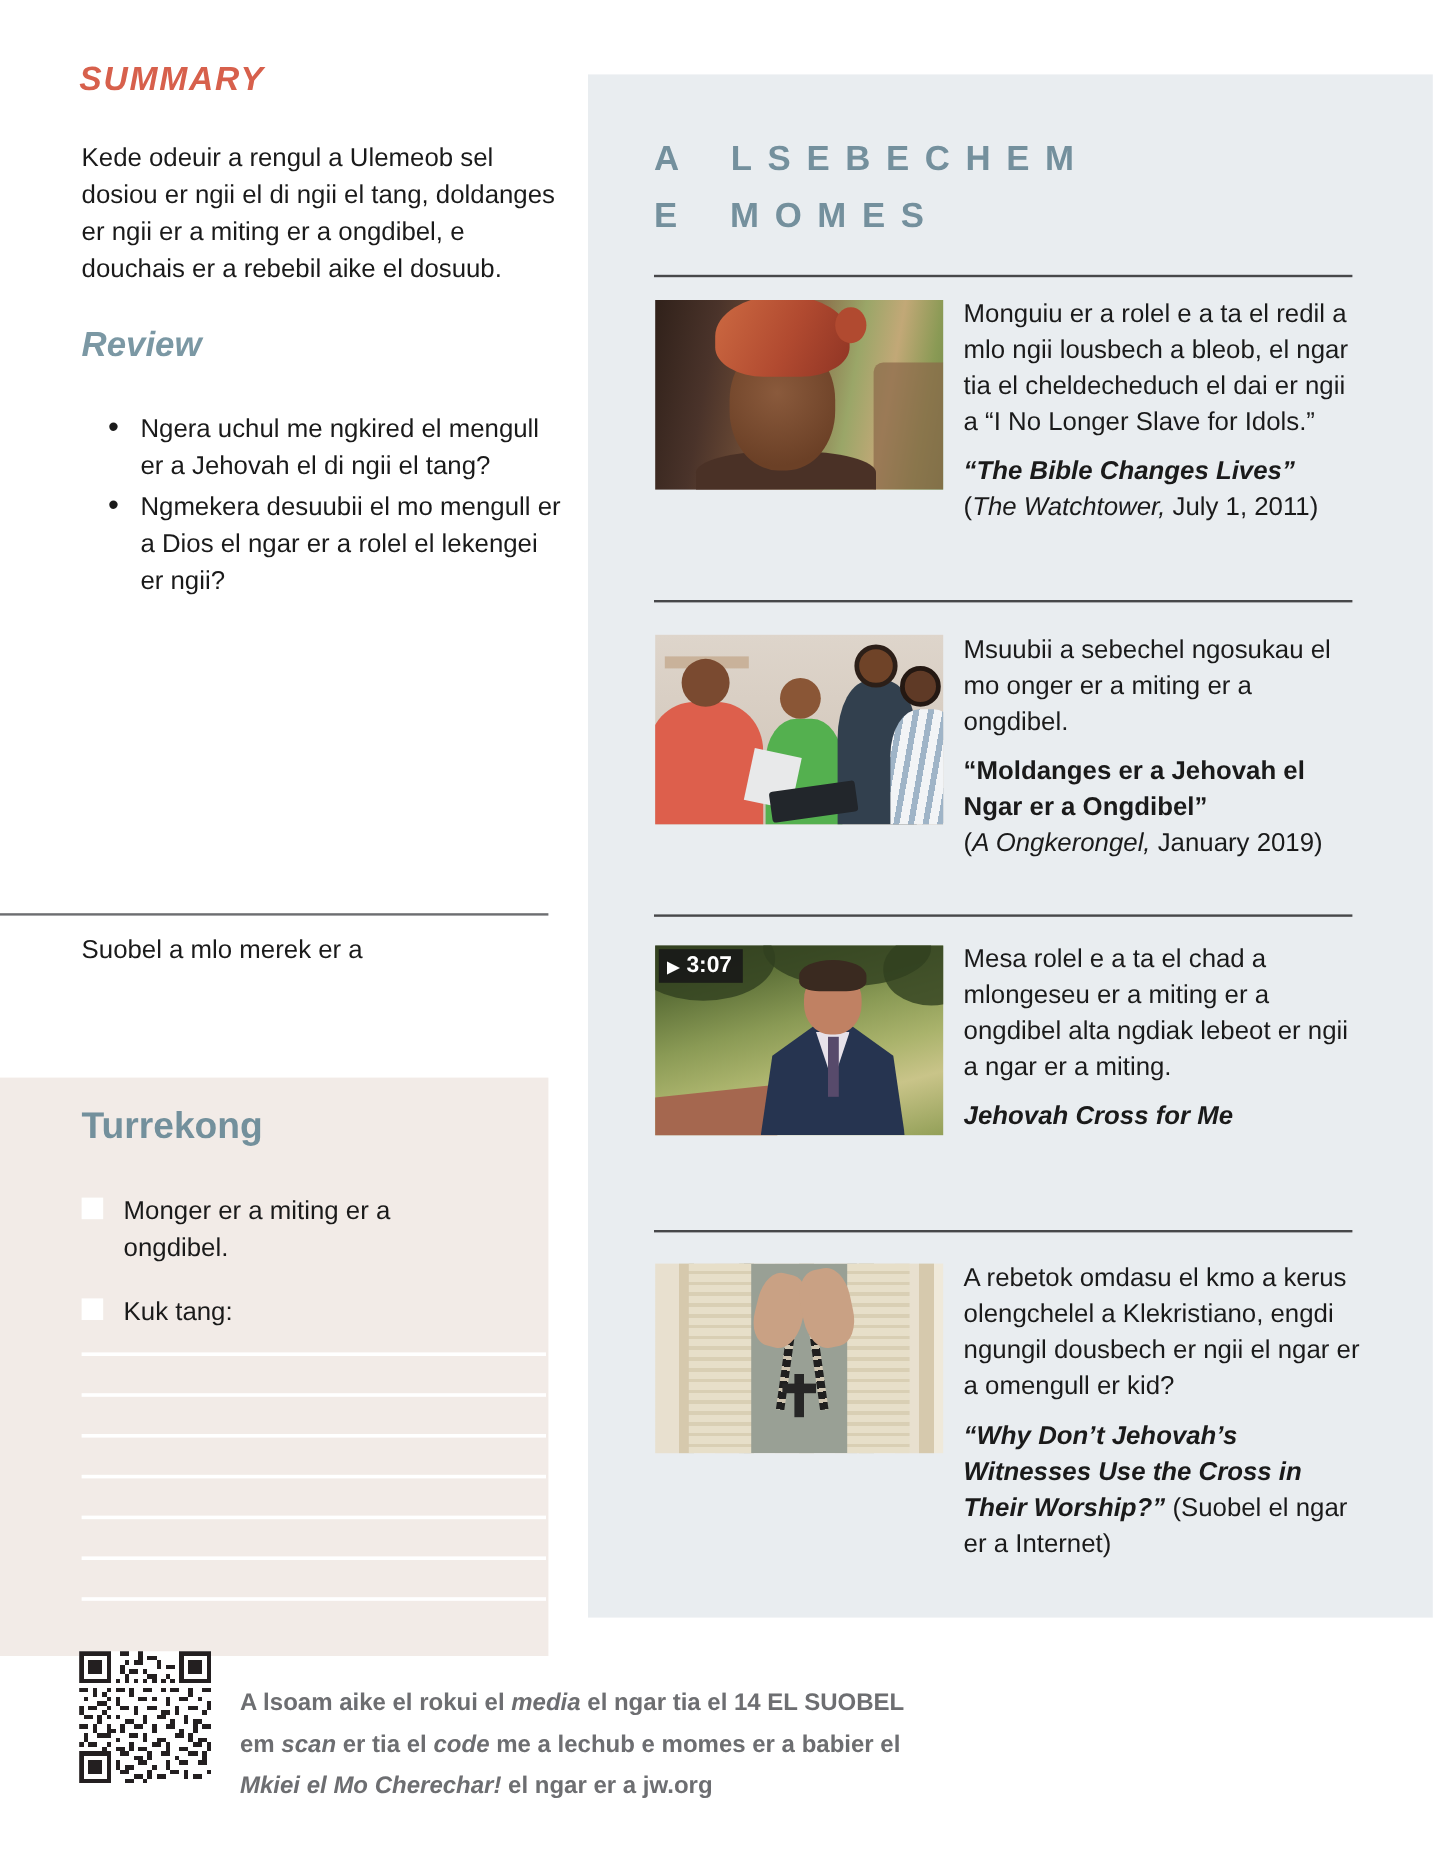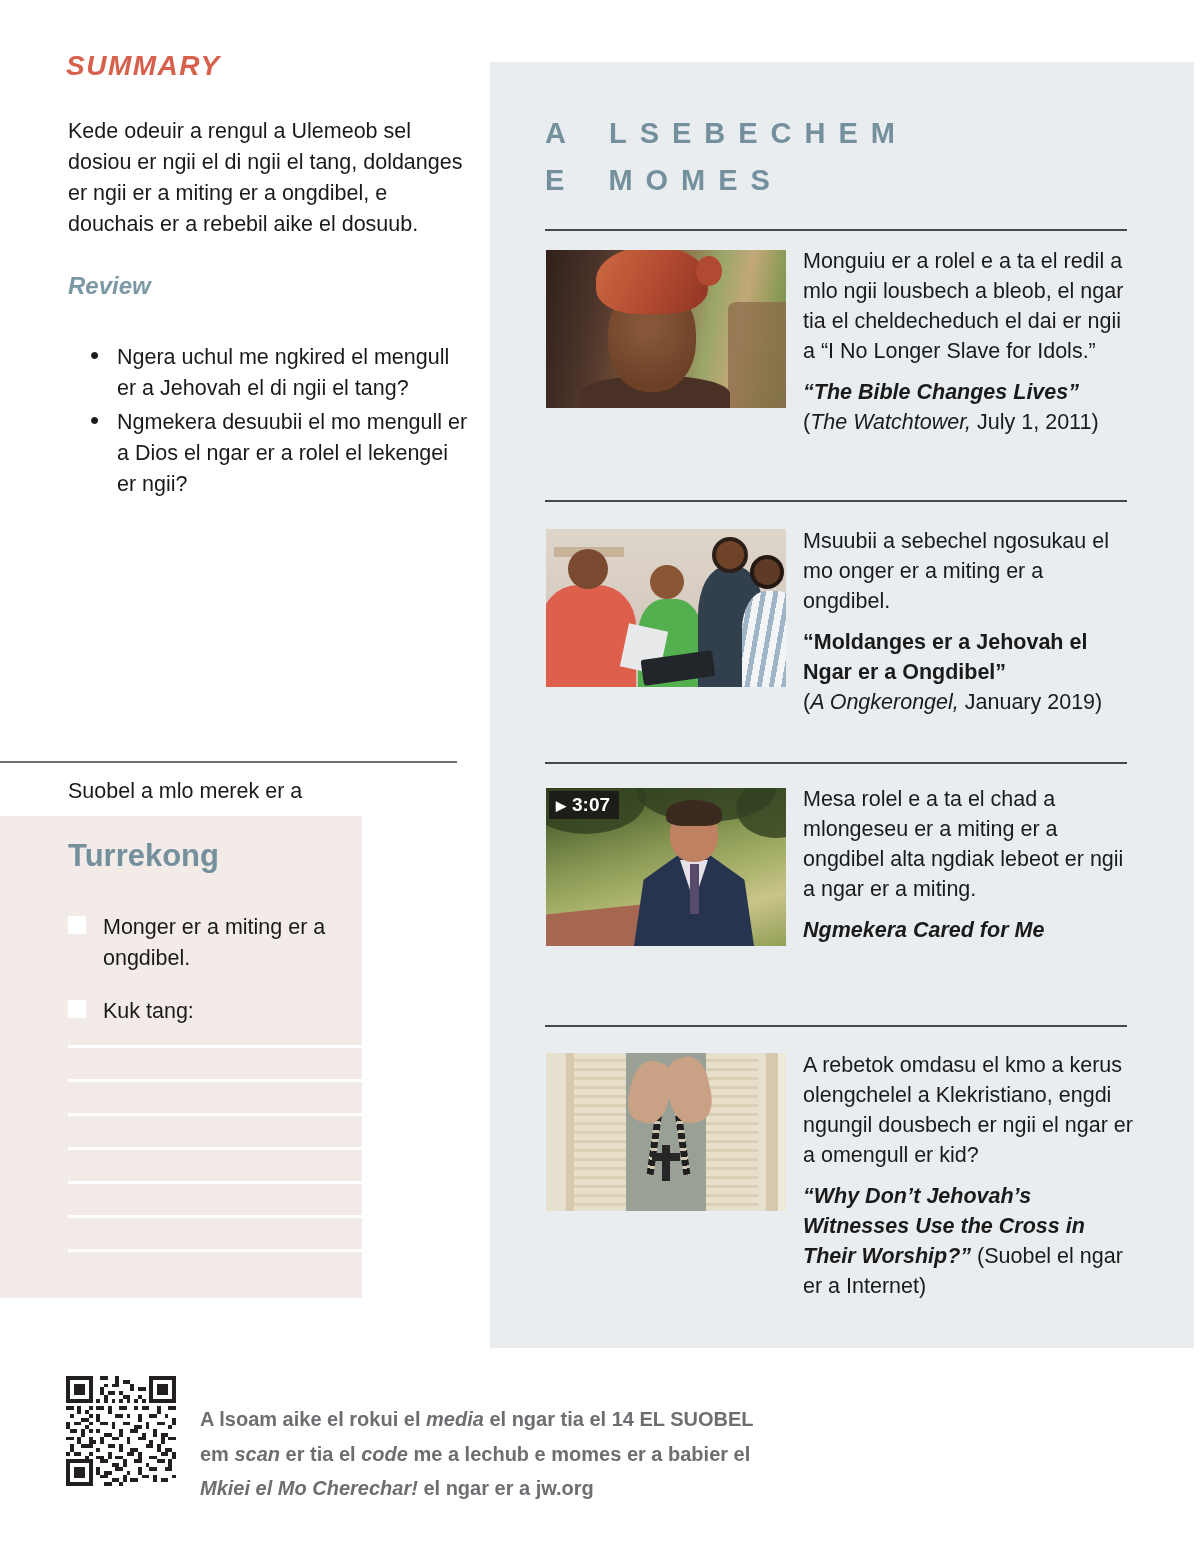--- a/index.html
+++ b/index.html
@@ -13,35 +13,35 @@
 
   
   .summary-title {
     left:66px; top:50px; font-size:28px; font-weight:bold; font-style:italic;
     letter-spacing:1.5px; color:#d7604c;
   }
   .summary-text {
     left:68px; top:116px; width:398px; font-size:21.5px; line-height:31px;
   }
   .review-title {
-    left:68px; top:272px; font-size:24px; font-weight:bold; font-style:italic;
+    left:68px; top:272px; font-size:29px; font-weight:bold; font-style:italic;
     color:#7b98a4;
   }
   .review-list { left:90px; top:342px; width:380px; list-style:none; }
   .review-list li {
     position:relative; padding-left:27px; font-size:21.5px; line-height:31px;
     margin-bottom:3px;
   }
   .review-list li::before {
     content:"\2022"; position:absolute; left:0; top:-2px; font-size:26px; color:#1a1a1a;
   }
   .left-divider { left:0; top:761px; width:457px; height:2px; background:#6d6e71; }
   .suobel-label { left:68px; top:779px; font-size:21.5px; }
 
-  .goal-box { left:0; top:816px; width:362px; height:482px; background:#f2ebe7; }
+  .goal-box { left:0; top:898px; width:457px; height:482px; background:#f2ebe7; }
   .goal-title {
     position:absolute; left:68px; top:22px; font-size:31px; font-weight:bold;
     color:#73909c;
   }
   .check-row { position:absolute; left:68px; width:340px; }
   .check-row.c1 { top:96px; }
   .check-row.c2 { top:180px; }
   .checkbox {
     position:absolute; left:0; top:4px; width:18px; height:18px; background:#ffffff;
   }
@@ -225,21 +225,21 @@
       <div class="tie"></div>
       <div class="head"></div>
       <div class="hair"></div>
       <div class="dur-badge">
         <span class="tri">▶</span>
         <span>3:07</span>
       </div>
     </div>
     <div class="mtext">
       <p class="m-desc">Mesa rolel e a ta el chad a mlongeseu er a miting er a ongdibel alta ngdiak lebeot er ngii a ngar er a miting.</p>
-      <p class="m-ref"><span style="font-style: italic; font-weight: bold;">Ngmekera Cared for Me</span></p>
+      <p class="m-ref"><span style="font-style: italic; font-weight: bold;">Jehovah Cross for Me</span></p>
     </div>
   </div>
 
   <div class="m4">
     <div class="thumb art-rosary">
       <div class="shirt"></div>
       <div class="shawl-l"></div>
       <div class="shawl-r"></div>
       <div class="strand s1"></div>
       <div class="strand s2"></div>

